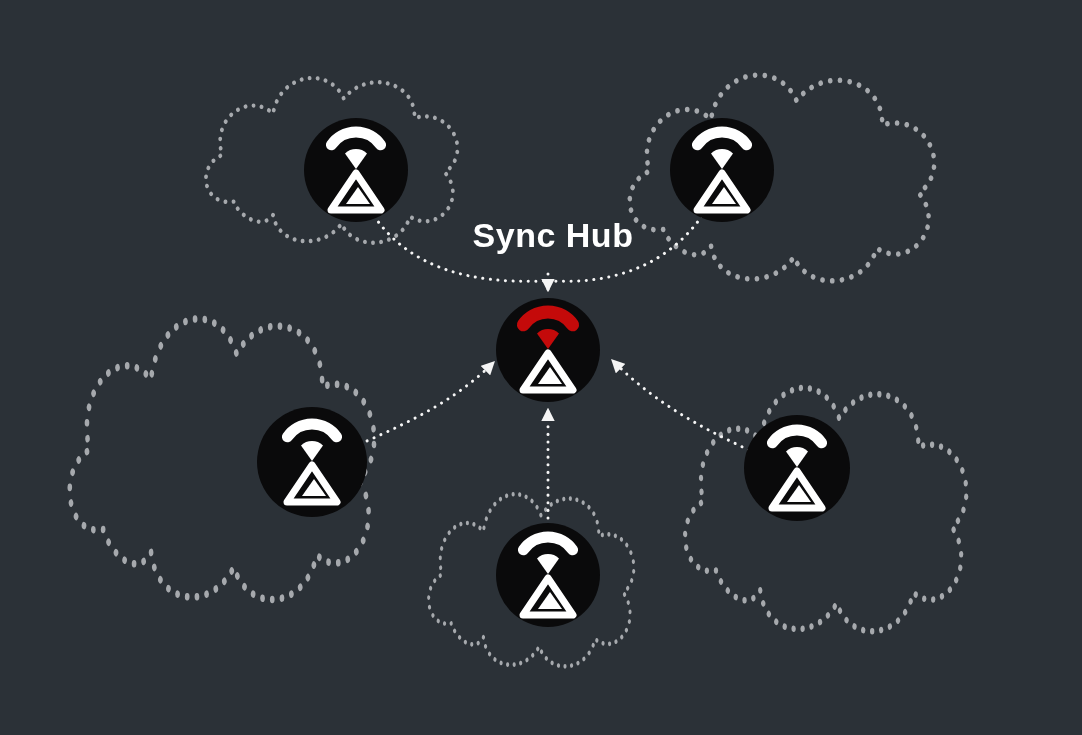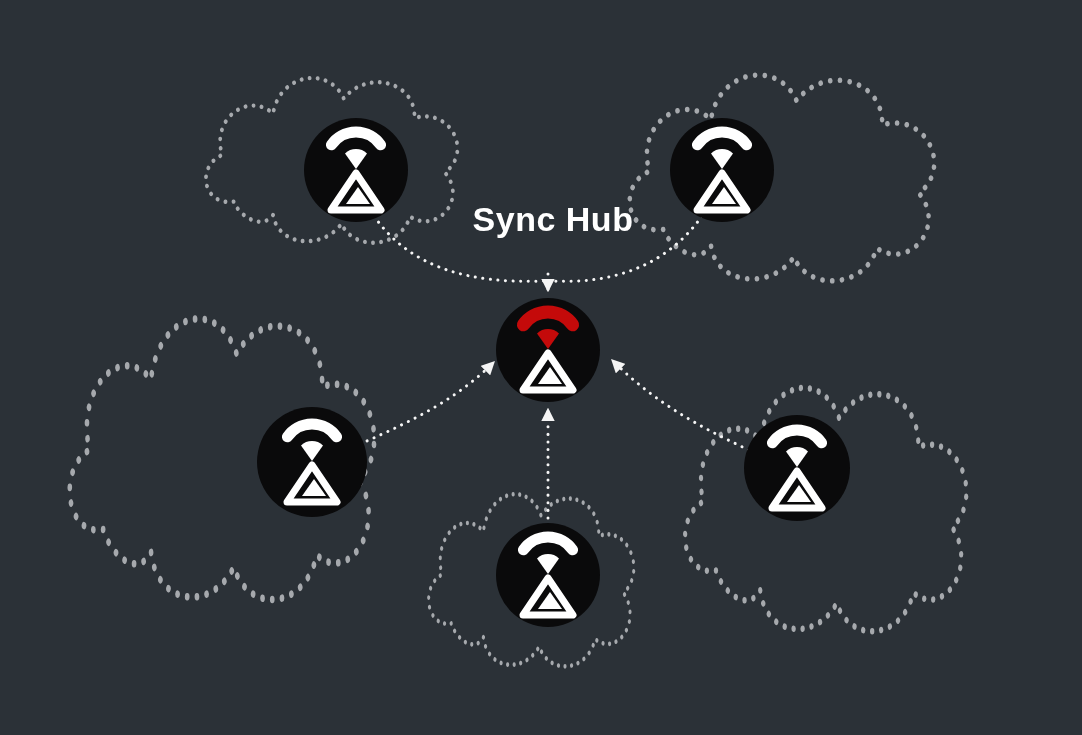--- a/index.html
+++ b/index.html
@@ -37,21 +37,21 @@
   .arrowhead{fill:var(--arrow);}
   .node circle{fill:var(--node-fill);}
   .node{--arc:var(--icon);--tri:var(--icon);}
   .node.hub{--arc:var(--hub-accent);--arcw:13;}
   .icon-arc{fill:none;stroke:var(--arc);stroke-width:var(--arcw,11);stroke-linecap:round;}
   .icon-wedge{fill:var(--arc);}
   .icon-triangle{fill:none;stroke:var(--tri);stroke-width:7;stroke-linejoin:round;}
   .icon-inner{fill:var(--tri);}
   .diagram-title{
     position:absolute;
-    left:448px;top:200px;
+    left:448px;top:216px;
     width:210px;
     text-align:center;
     color:var(--title-color);
     font-size:34px;
     font-weight:bold;
     letter-spacing:0.5px;
   }
 </style>
 </head>
 <body>

